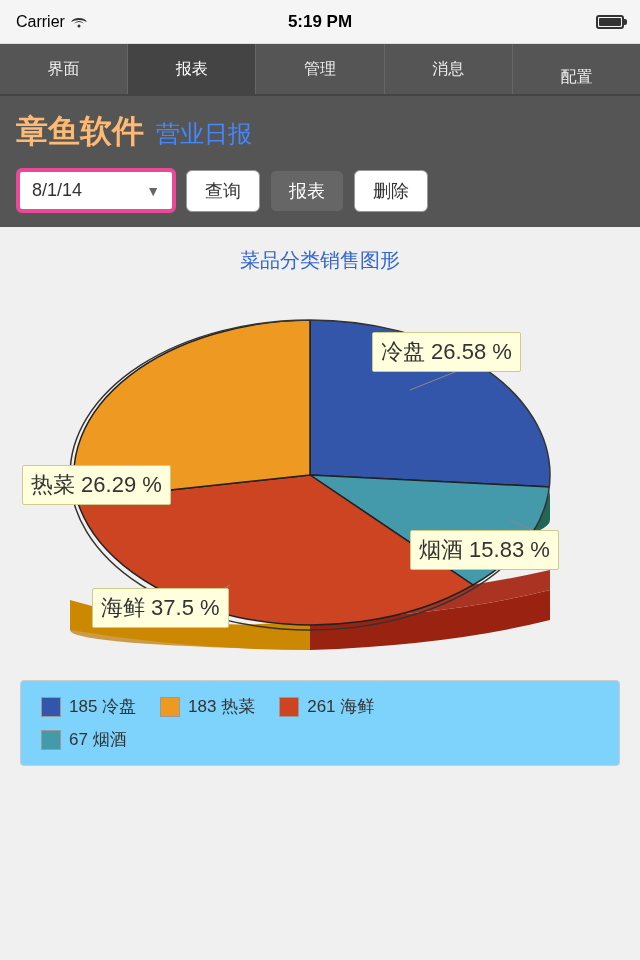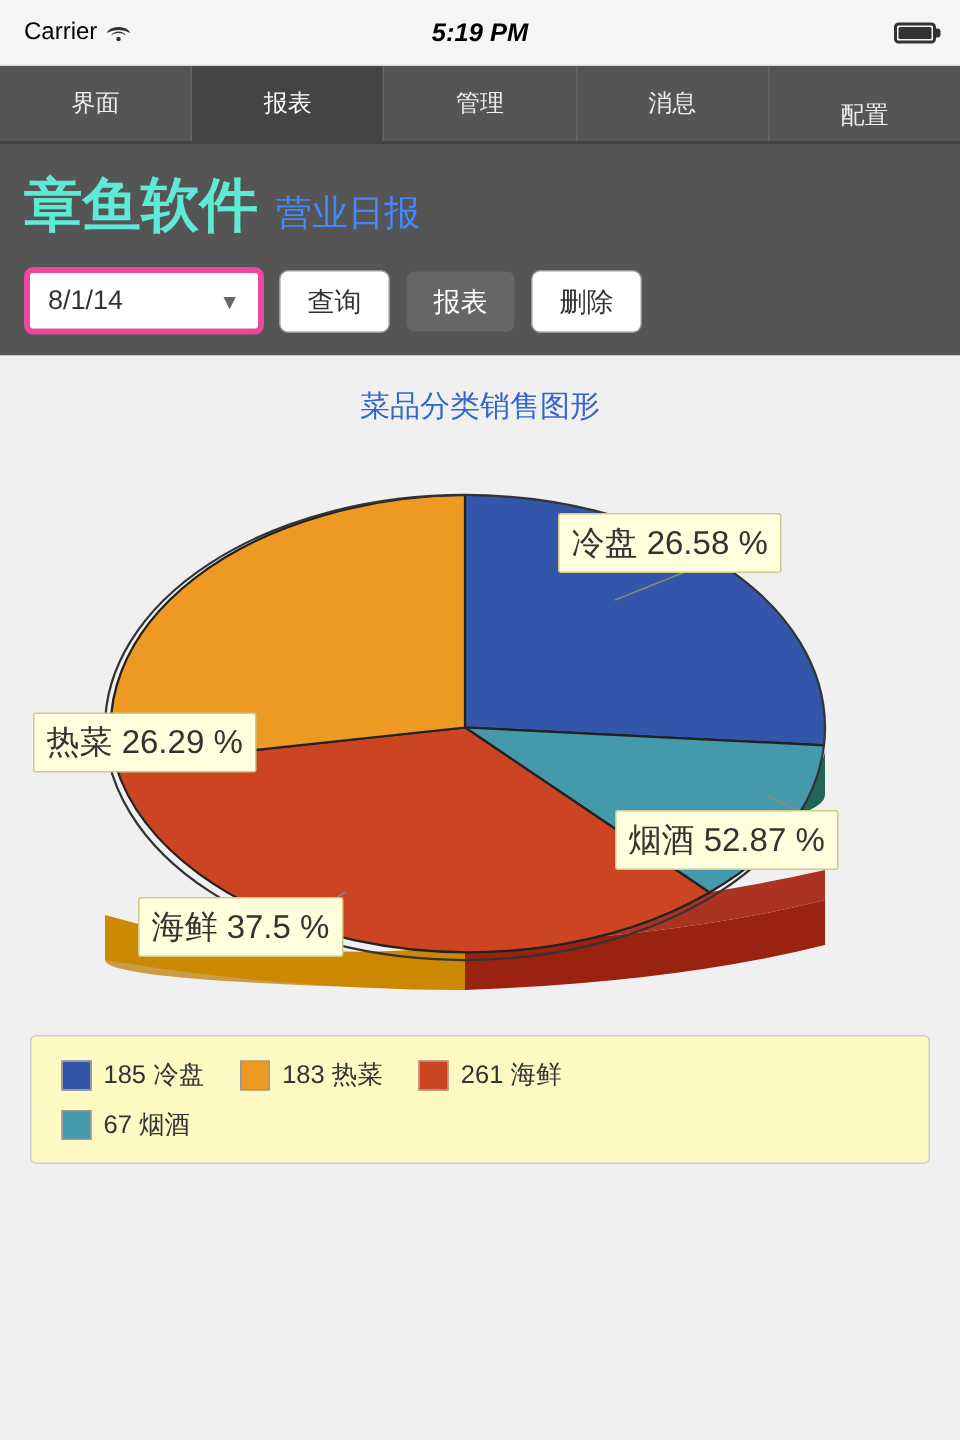--- a/index.html
+++ b/index.html
@@ -28,21 +28,20 @@
       display: flex;
       align-items: center;
       gap: 6px;
     }
     .status-time {
       font-size: 17px;
       font-weight: 600;
       position: absolute;
       left: 50%;
       transform: translateX(-50%);
-      font-style: italic;
     }
     .status-battery {
       display: flex;
       align-items: center;
       gap: 4px;
     }
     .battery-icon {
       width: 28px;
       height: 14px;
       border: 2px solid #333;
@@ -98,23 +97,23 @@
       background: #555;
       padding: 14px 16px 14px 16px;
     }
     .header-title-row {
       display: flex;
       align-items: baseline;
       gap: 12px;
       margin-bottom: 14px;
     }
     .header-main-title {
-      font-size: 39px;
+      font-size: 32px;
       font-weight: bold;
-      color: #5eead4;
+      color: #fdba74;
     }
     .header-sub-title {
       font-size: 24px;
       font-weight: 500;
       color: #4488ff;
     }
     .header-controls {
       display: flex;
       gap: 10px;
       align-items: center;
@@ -186,21 +185,21 @@
       border: 1px solid #cccc88;
       border-radius: 2px;
       padding: 4px 8px;
       font-size: 22px;
       color: #333;
       white-space: nowrap;
     }
 
     
     #legend {
-      background: #fef9c3;
+      background: #7dd3fc;
       border: 1px solid #ccc;
       border-radius: 4px;
       margin: 10px 16px;
       padding: 14px 20px;
       width: 600px;
     }
     .legend-row {
       display: flex;
       gap: 24px;
       align-items: center;
@@ -319,21 +318,21 @@
 
       <ellipse cx="290" cy="185" rx="240" ry="155" fill="none" stroke="#333" stroke-width="1.5"></ellipse>
 
       <line x1="390" y1="100" x2="460" y2="72" stroke="#888" stroke-width="1"></line>
       <line x1="490" y1="230" x2="530" y2="248" stroke="#888" stroke-width="1"></line>
       <line x1="210" y1="295" x2="170" y2="318" stroke="#888" stroke-width="1"></line>
       <line x1="90" y1="200" x2="30" y2="192" stroke="#888" stroke-width="1"></line>
     </svg>
 
     <div class="pie-label" style="top:42px; left:352px;">冷盘 26.58 %</div>
-    <div class="pie-label" style="top:240px; left:390px;">烟酒 52.87 %</div>
+    <div class="pie-label" style="top:240px; left:390px;">烟酒 15.83 %</div>
     <div class="pie-label" style="top:298px; left:72px;">海鲜 37.5 %</div>
     <div class="pie-label" style="top:175px; left:2px;">热菜 26.29 %</div>
   </div>
 
   <div id="legend">
     <div class="legend-row">
       <div class="legend-item">
         <div class="legend-swatch" style="background:#3355aa;"></div>
         <span>185 冷盘</span>
       </div>

